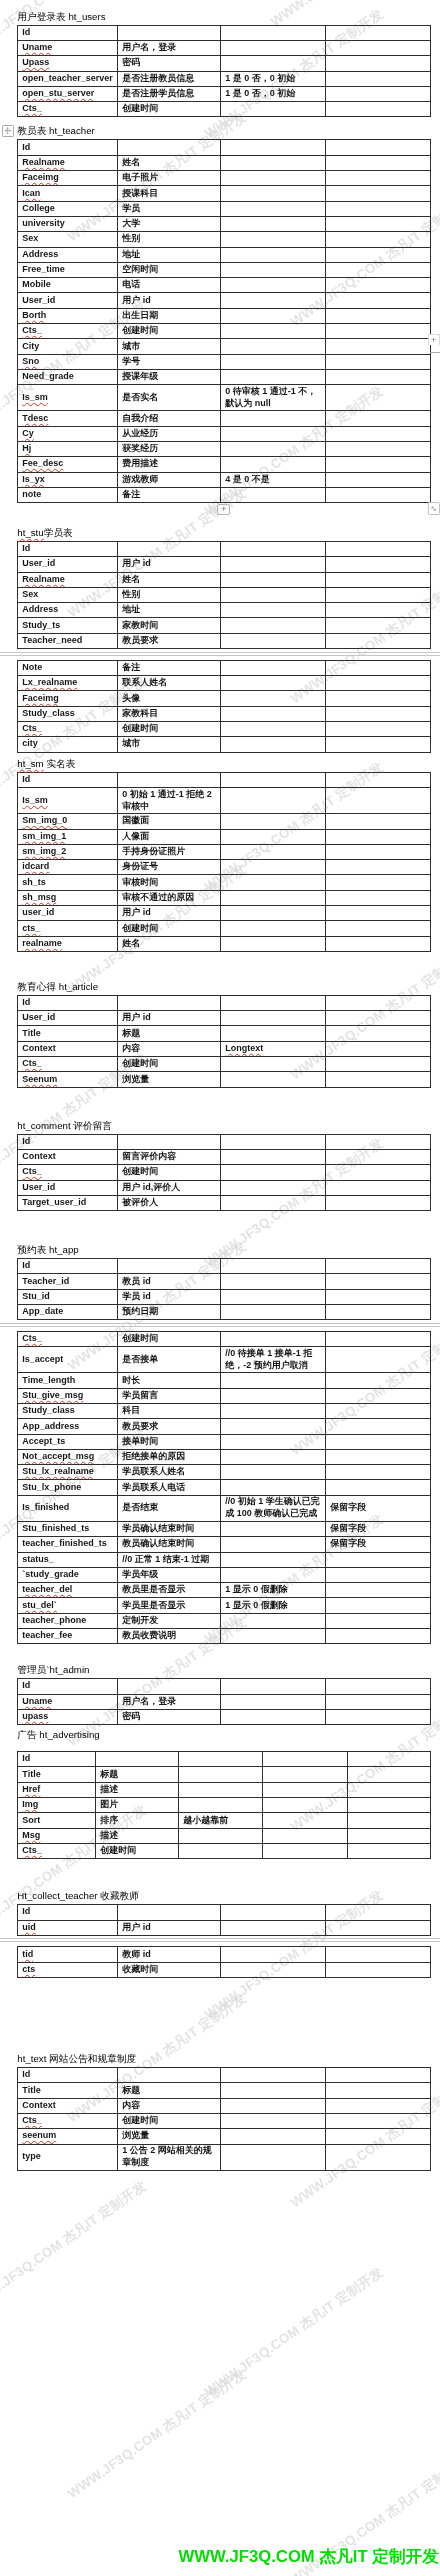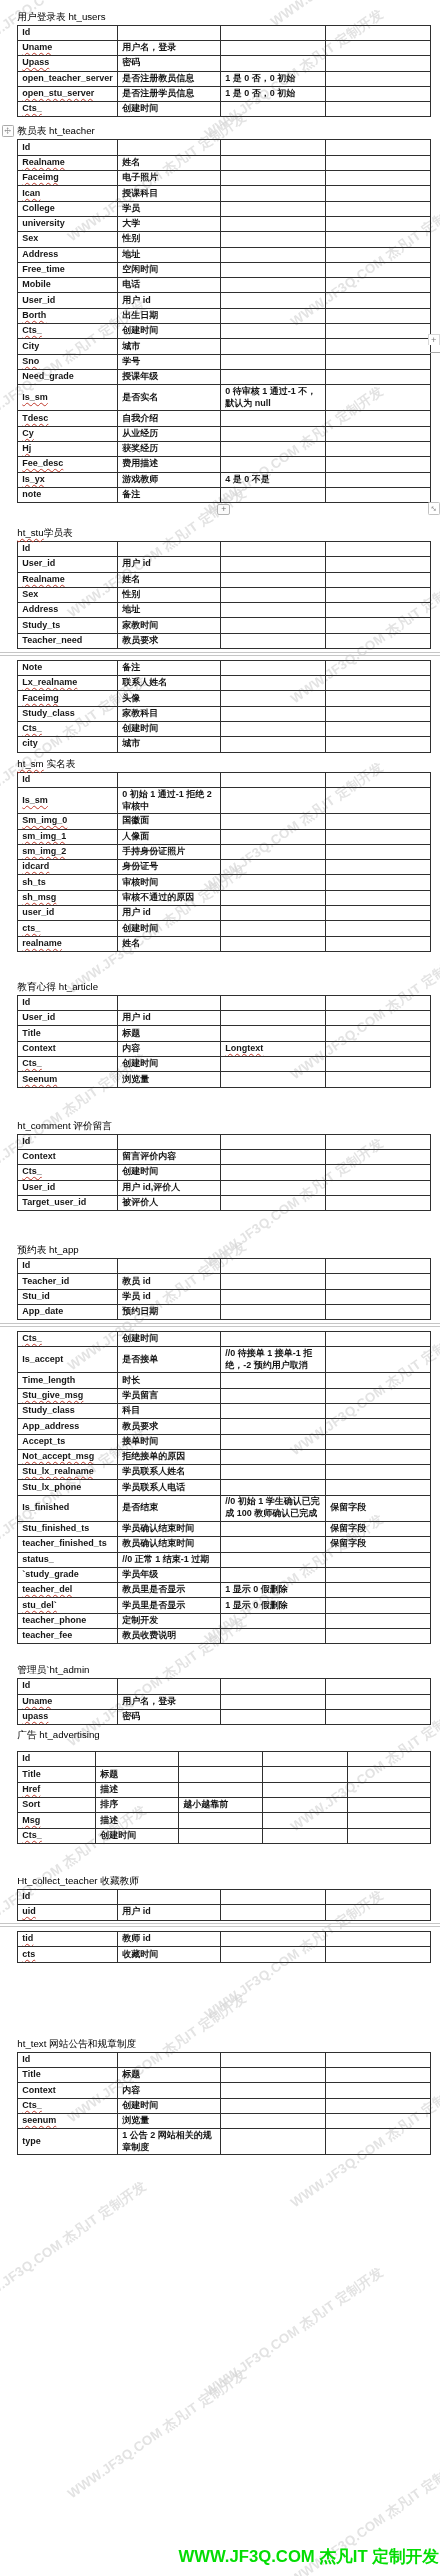--- a/index.html
+++ b/index.html
@@ -819,20 +819,27 @@
             <td></td>
           </tr>
           <tr>
             <td class="sq">Href</td>
             <td>描述</td>
             <td></td>
             <td></td>
             <td></td>
           </tr>
           <tr>
+            <td class="sq">Img</td>
+            <td>图片</td>
+            <td></td>
+            <td></td>
+            <td></td>
+          </tr>
+          <tr>
             <td>Sort</td>
             <td>排序</td>
             <td>越小越靠前</td>
             <td></td>
             <td></td>
           </tr>
           <tr>
             <td class="sq">Msg</td>
             <td>描述</td>
             <td></td>

